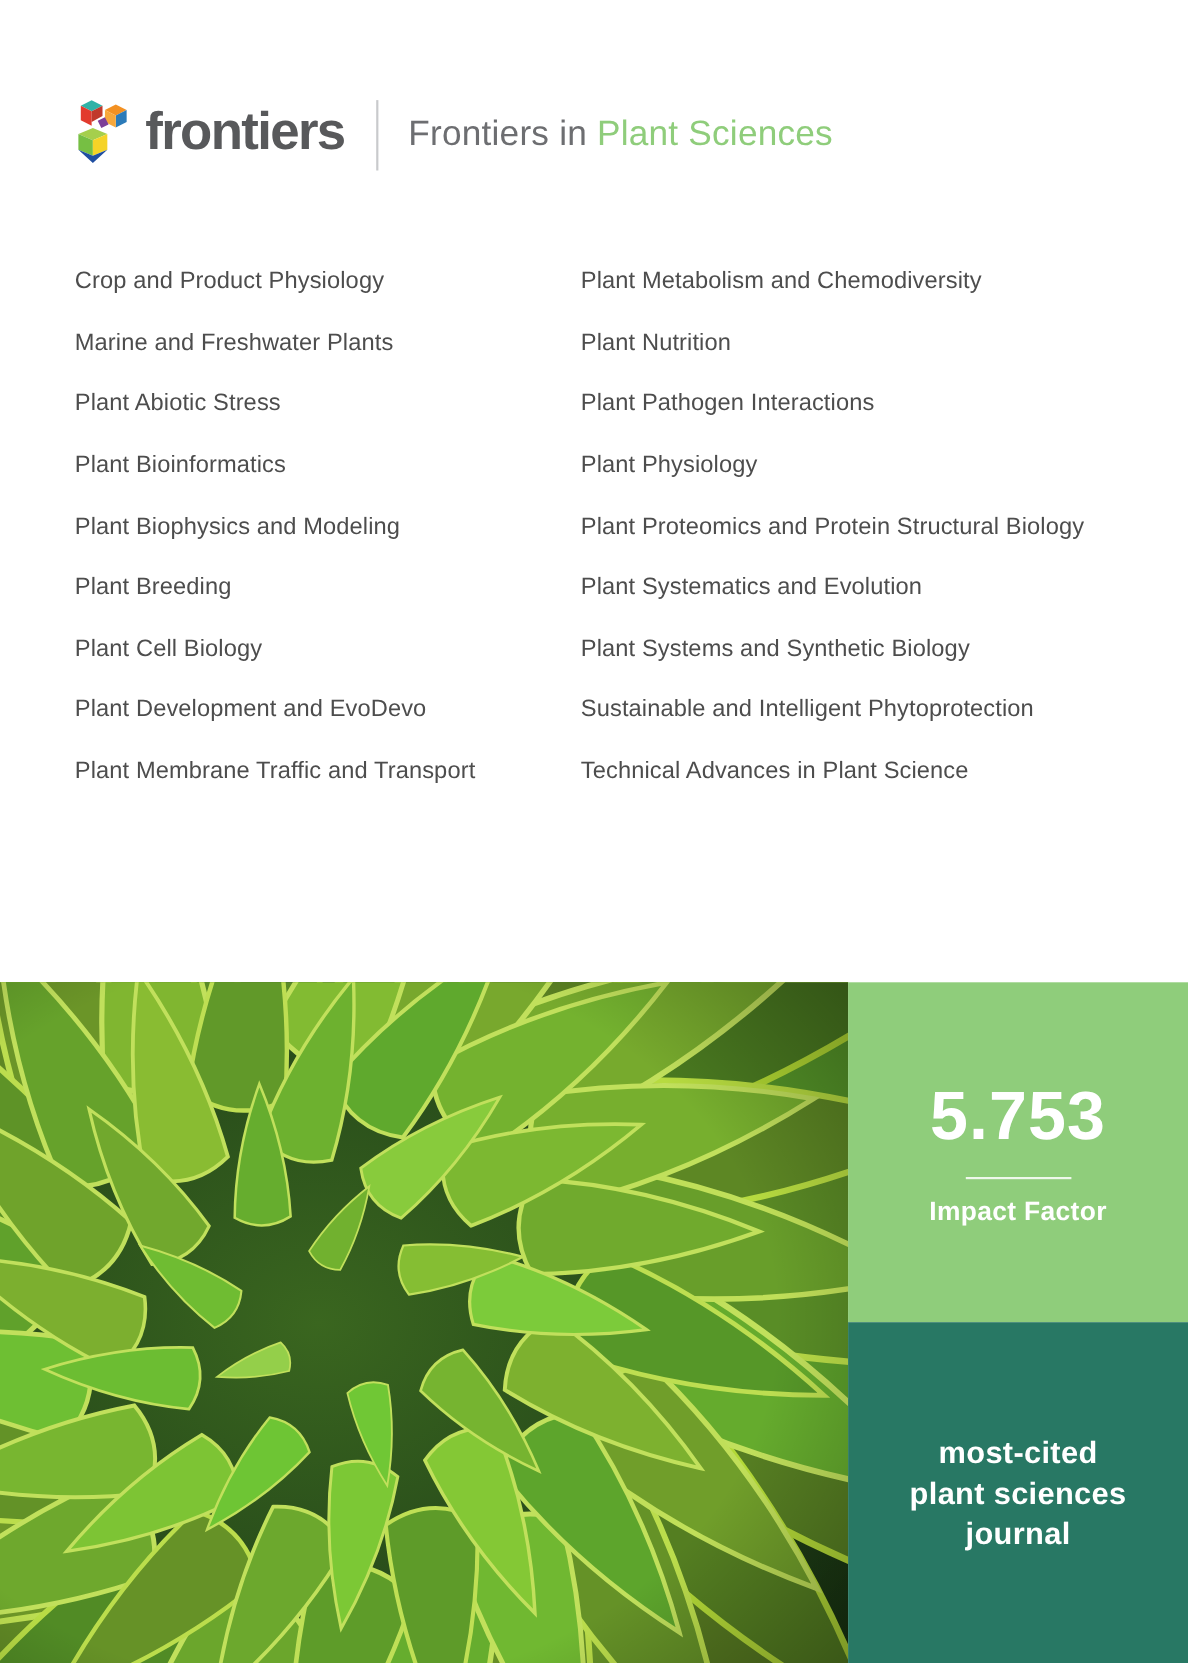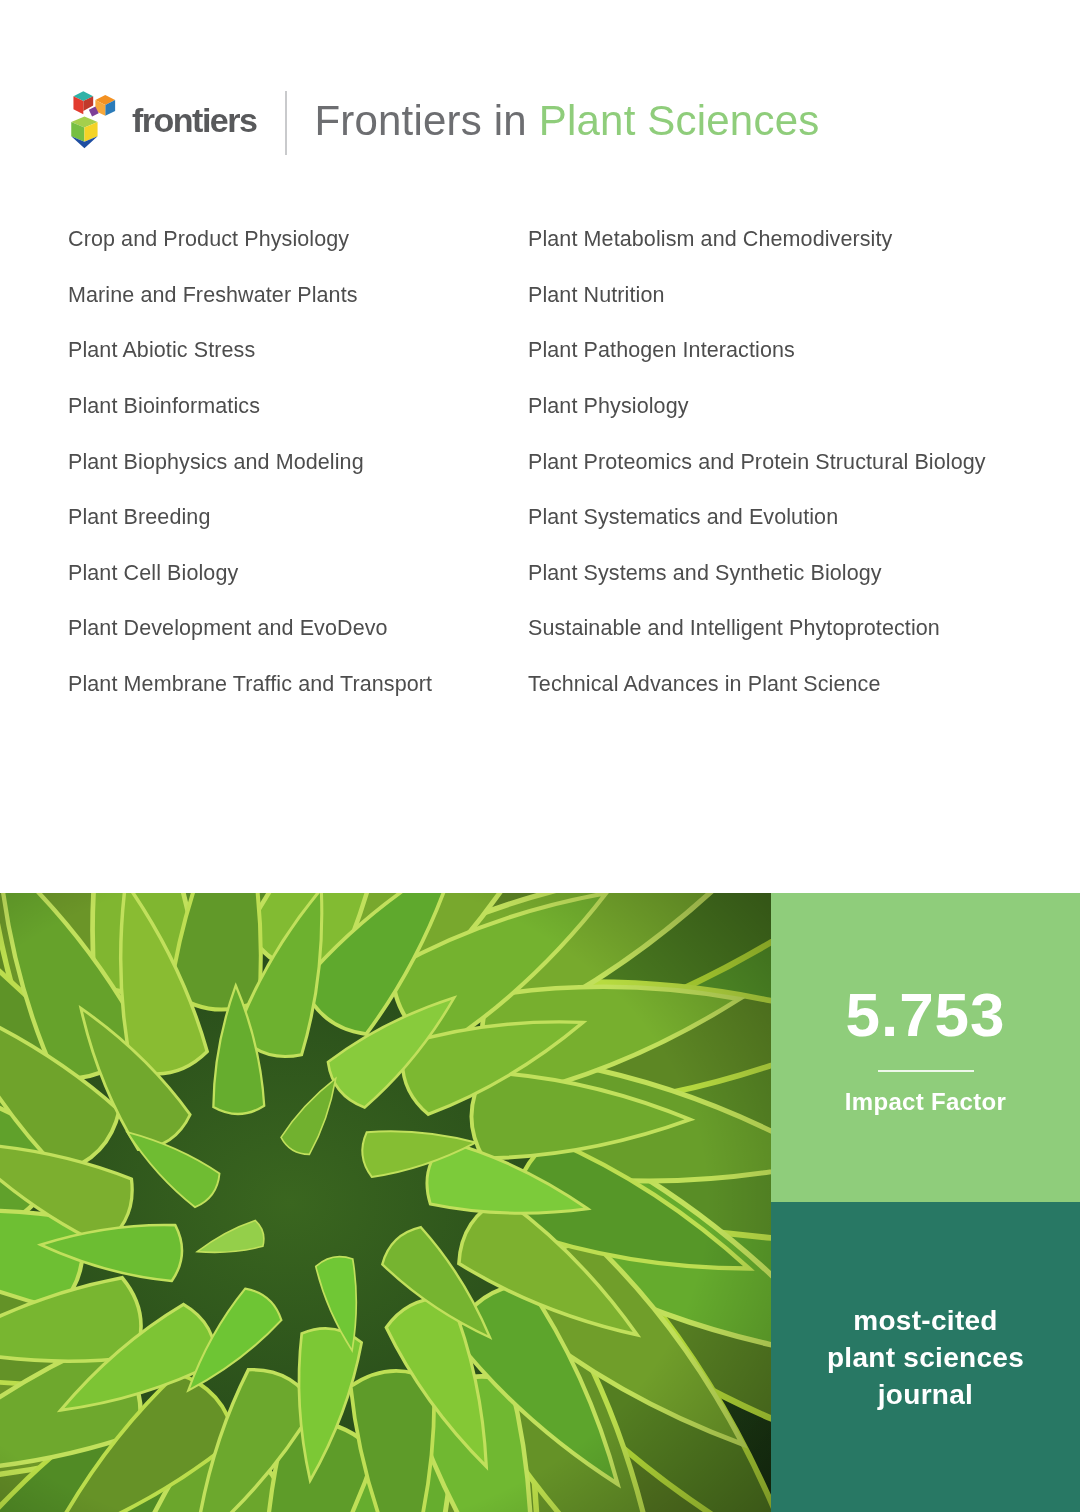--- a/index.html
+++ b/index.html
@@ -5,28 +5,28 @@
   * { margin:0; padding:0; box-sizing:border-box; }
   html,body { background:#ffffff; }
   .page {
     position:relative; width:1080px; height:1512px; background:#ffffff;
     font-family:"Liberation Sans", sans-serif; overflow:hidden;
   }
 
   
   .header { position:absolute; left:63px; top:86px; height:74px; display:flex; align-items:center; }
   .logo-icon { width:56px; height:68px; margin-right:13px; flex:0 0 auto; }
-  .wordmark { font-size:34px; font-weight:bold; color:#58595B; letter-spacing:-1.5px; line-height:1; padding-bottom:6px; }
+  .wordmark { font-size:48px; font-weight:bold; color:#58595B; letter-spacing:-1.5px; line-height:1; padding-bottom:6px; }
   .vdivider { width:2px; height:64px; background:#c9cacc; margin:0 27px 0 29px; }
-  .journal-title { font-size:42px; font-weight:400; color:#6D6E71; line-height:1; padding-bottom:4px; letter-spacing:0.2px; }
+  .journal-title { font-size:32px; font-weight:400; color:#6D6E71; line-height:1; padding-bottom:4px; letter-spacing:0.2px; }
   .journal-title .highlight { color:#8FCD7B; }
 
   
   .topics {
-    position:absolute; left:68px; top:212px; right:40px;
+    position:absolute; left:68px; top:228px; right:40px;
     display:grid; grid-template-columns:460px 1fr; column-gap:0;
   }
   .topics ul { list-style:none; }
   .topics li {
     height:55.6px; display:flex; align-items:center;
     font-size:21.5px; color:#4D4D4D; letter-spacing:0.1px; white-space:nowrap;
   }
 
   
   .banner { position:absolute; left:0; top:893px; width:1080px; height:619px; display:flex; }

